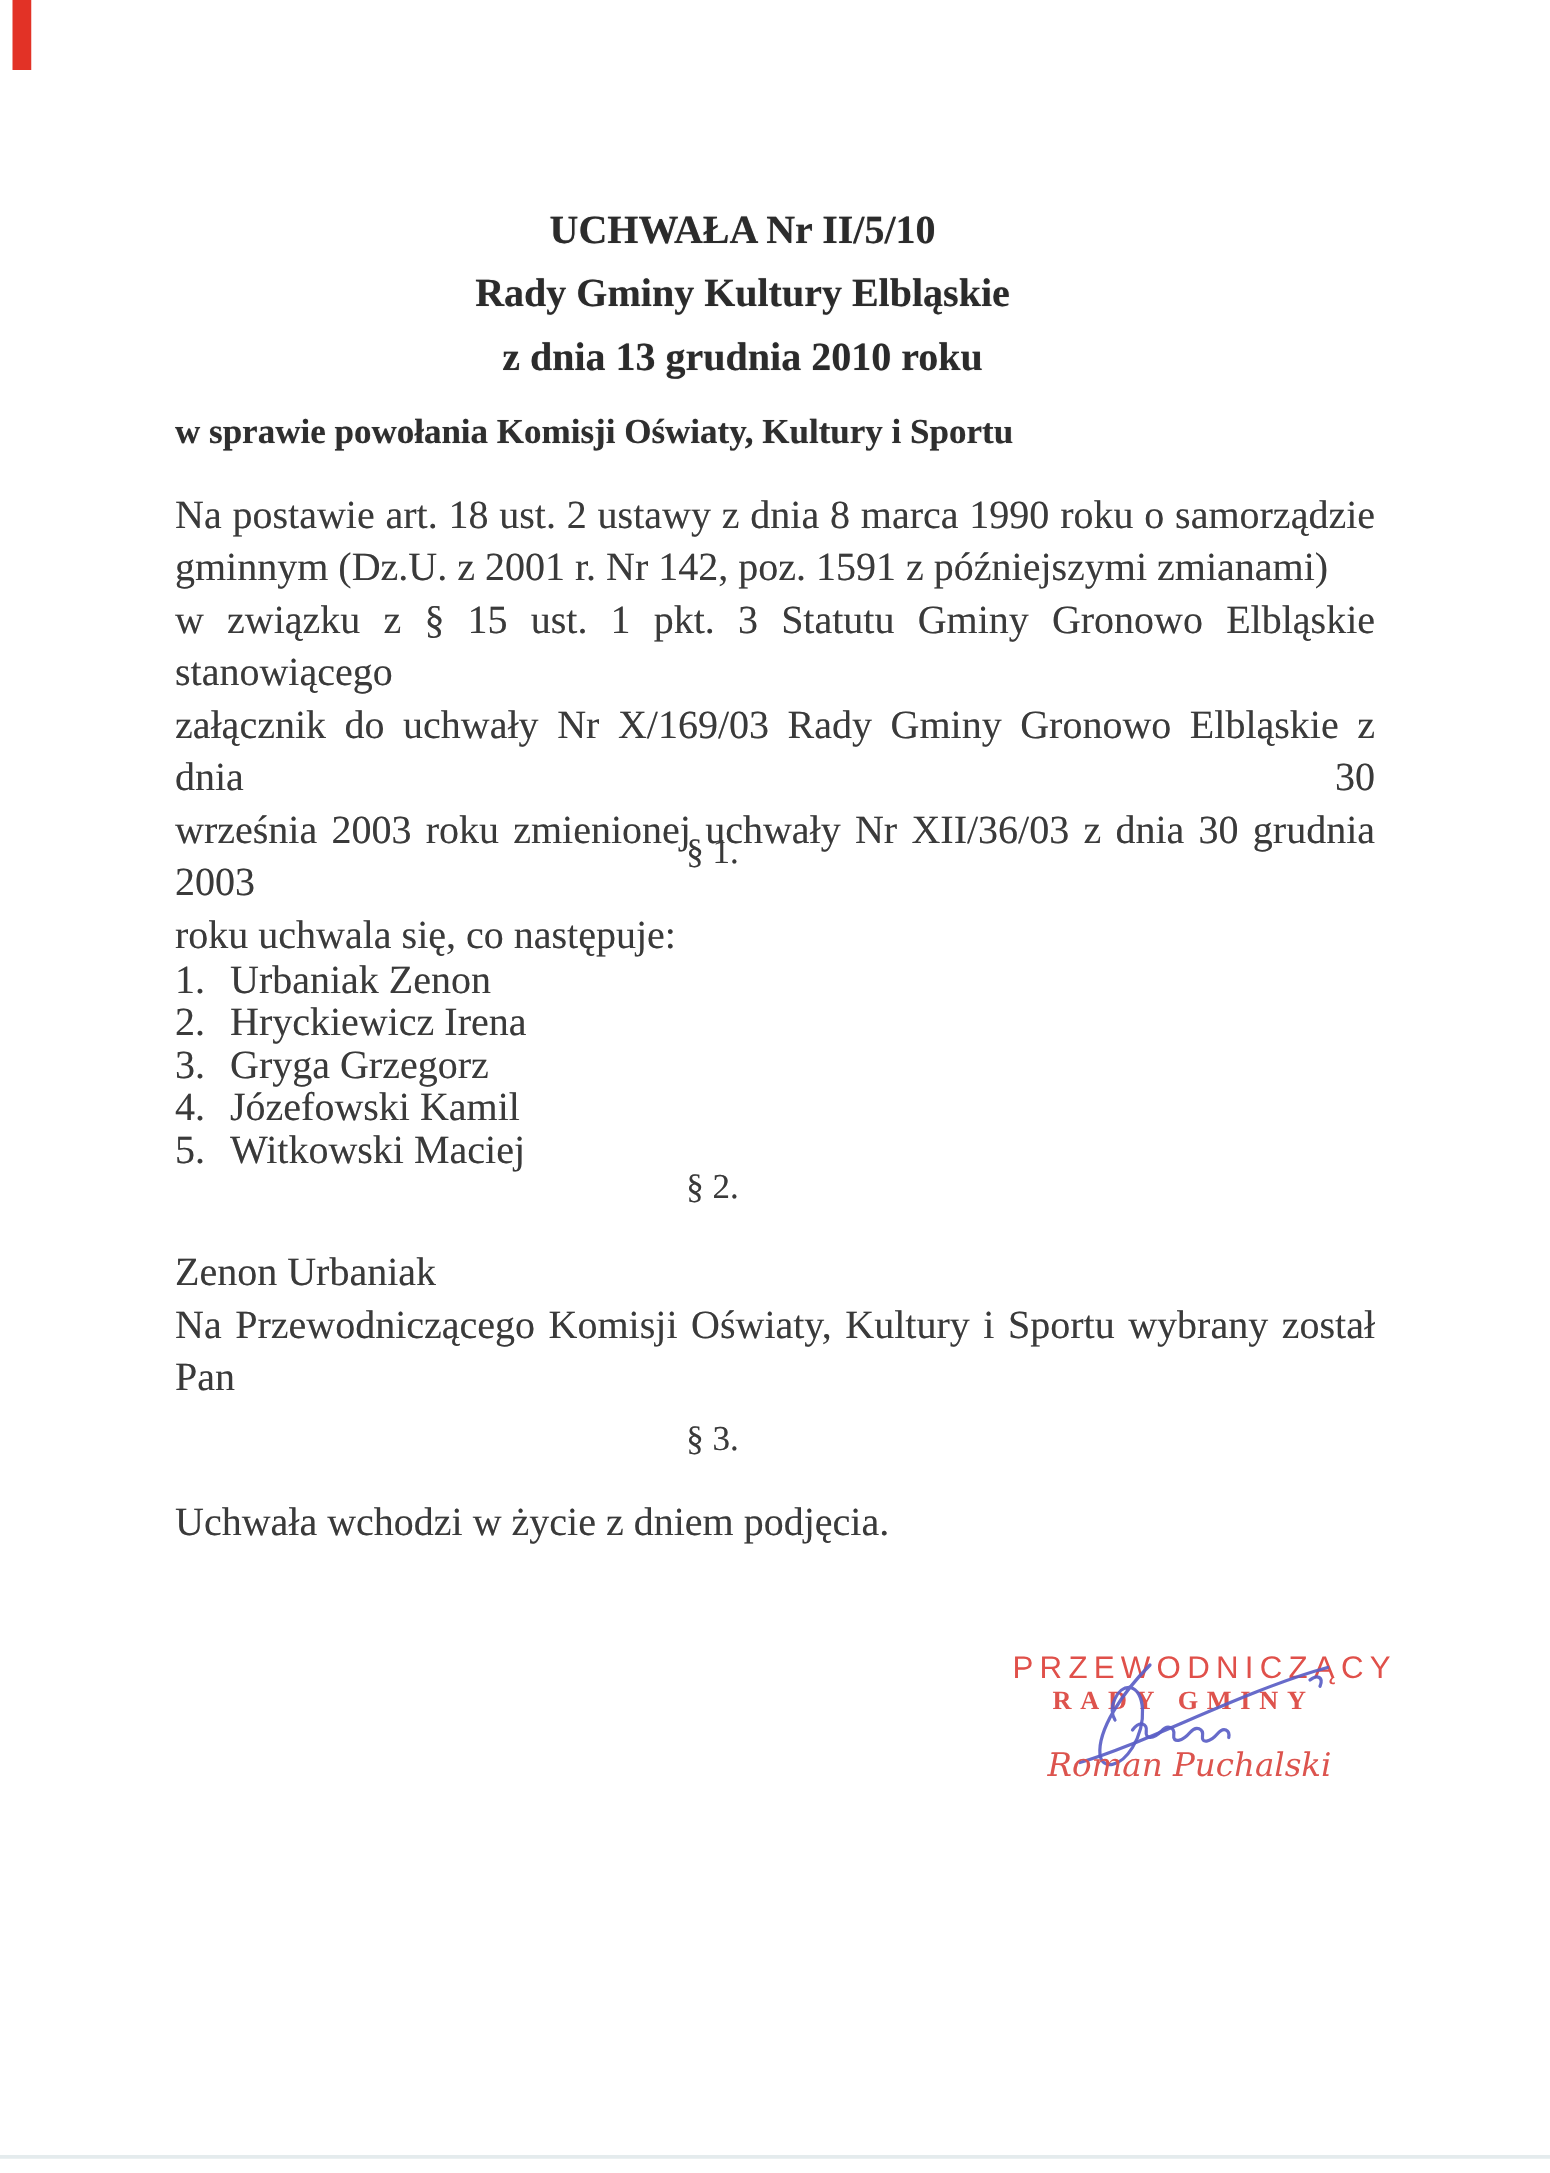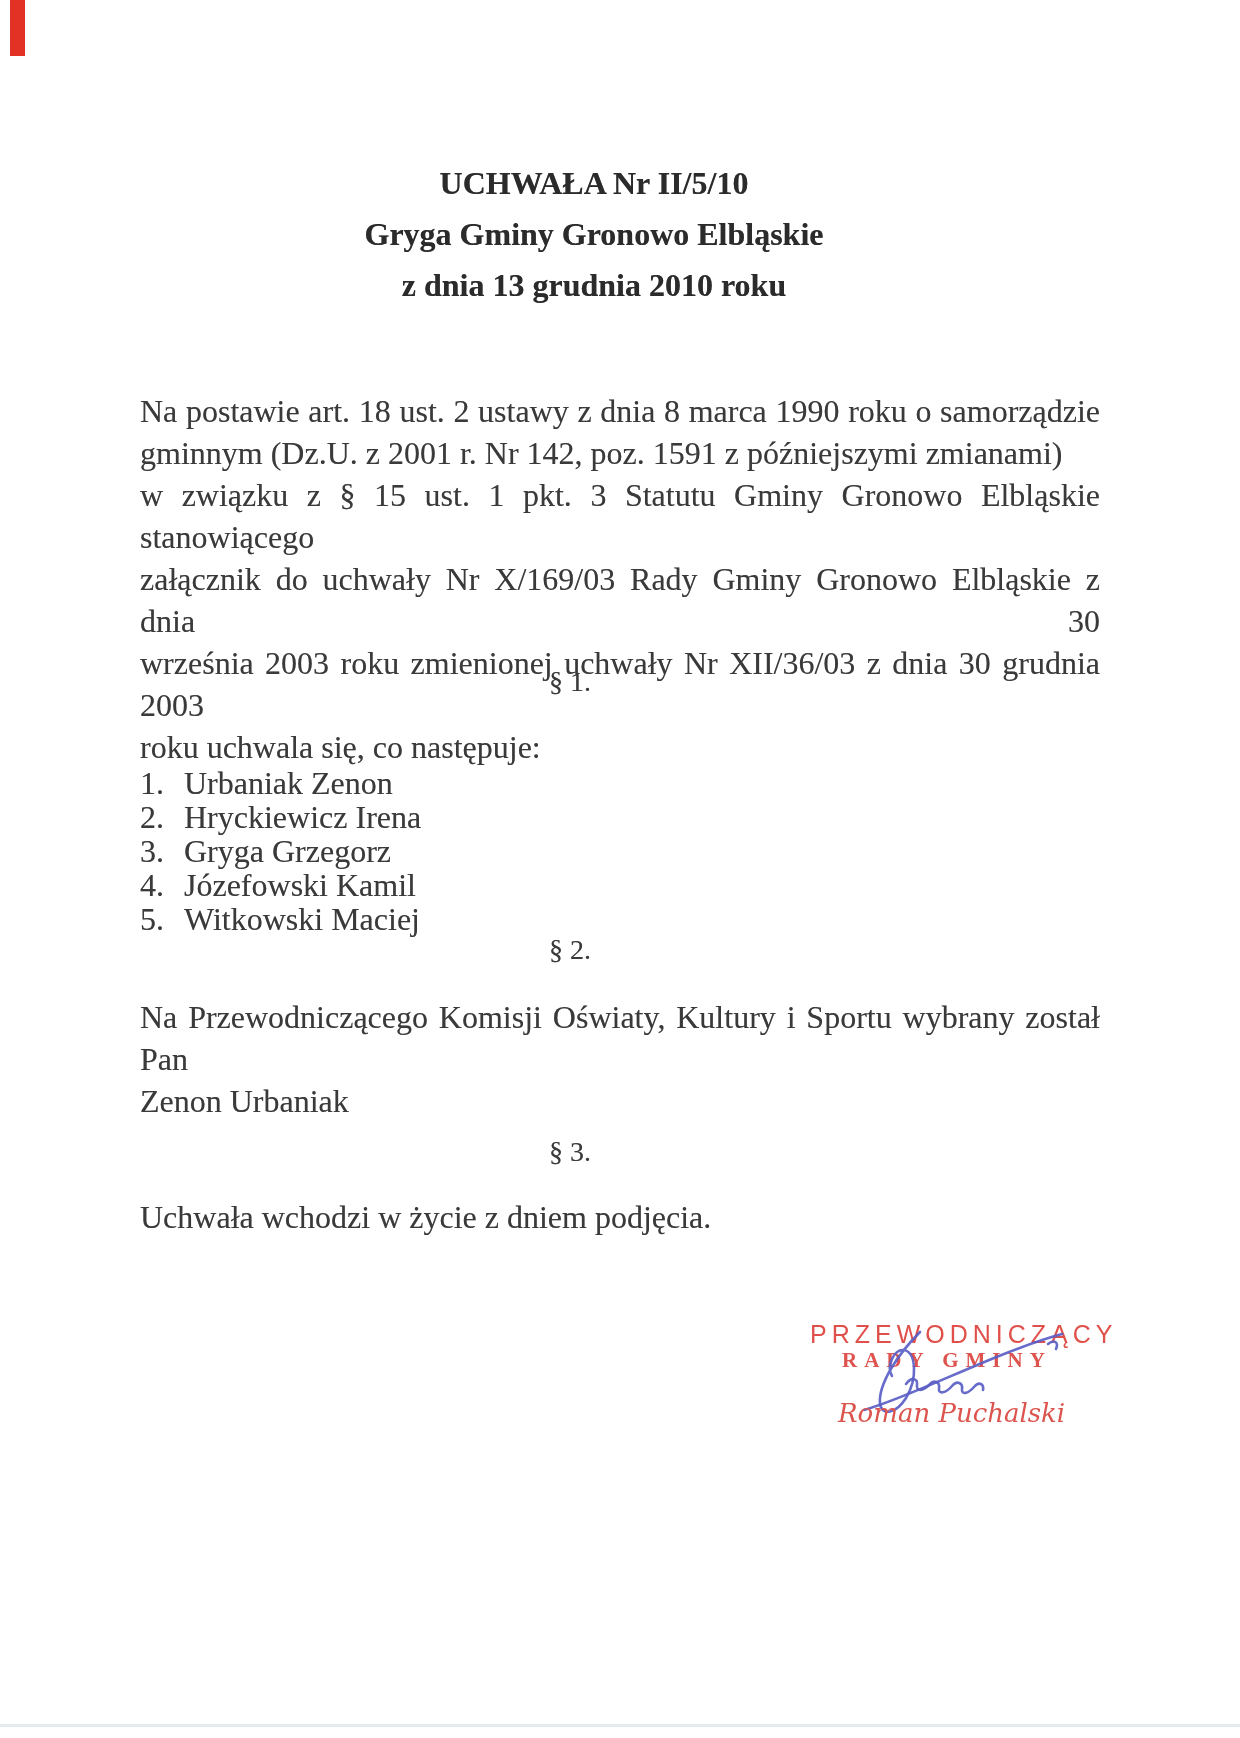--- a/index.html
+++ b/index.html
@@ -122,24 +122,25 @@
 </style>
 </head>
 <body>
 
 <div class="page">
 
   <div class="red-strip"></div>
 
   <div class="col title-block">
     <div>UCHWAŁA Nr II/5/10</div>
-    <div>Gryga Gminy Gronowo Elbląskie</div>
+    <div>Rady Gminy Kultury Elbląskie</div>
     <div>z dnia 13 grudnia 2010 roku</div>
   </div>
 
+  <div class="col subject">w sprawie powołania Komisji Oświaty, Kultury i Sportu</div>
 
   <div class="col body-text legal">
     <div class="line j">Na postawie art. 18 ust. 2 ustawy z dnia 8 marca 1990 roku o samorządzie</div>
     <div class="line">gminnym (Dz.U. z 2001 r. Nr 142, poz. 1591 z późniejszymi zmianami)</div>
     <div class="line j">w związku z § 15 ust. 1 pkt. 3 Statutu Gminy Gronowo Elbląskie stanowiącego</div>
     <div class="line j">załącznik do uchwały Nr X/169/03 Rady Gminy Gronowo Elbląskie z dnia 30</div>
     <div class="line j">września 2003 roku zmienionej uchwały Nr XII/36/03 z dnia 30 grudnia 2003</div>
     <div class="line">roku uchwala się, co następuje:</div>
   </div>
 
@@ -165,22 +166,22 @@
     </div>
     <div class="member-row">
       <span class="member-num">5.</span>
       <span>Witkowski Maciej</span>
     </div>
   </div>
 
   <div class="col section-mark mark-2">§ 2.</div>
 
   <div class="col body-text s2-para">
+    <div class="line">Zenon Urbaniak</div>
     <div class="line j">Na Przewodniczącego Komisji Oświaty, Kultury i Sportu wybrany został Pan</div>
-    <div class="line">Zenon Urbaniak</div>
   </div>
 
   <div class="col section-mark mark-3">§ 3.</div>
 
   <div class="col body-text s3-para">Uchwała wchodzi w życie z dniem podjęcia.</div>
 
   <div class="signature-block">
     <div class="stamp-role1">PRZEWODNICZĄCY</div>
     <div class="stamp-role2">RADY GMINY</div>
     <svg class="signature-svg" viewBox="0 0 230 100" aria-hidden="true">

